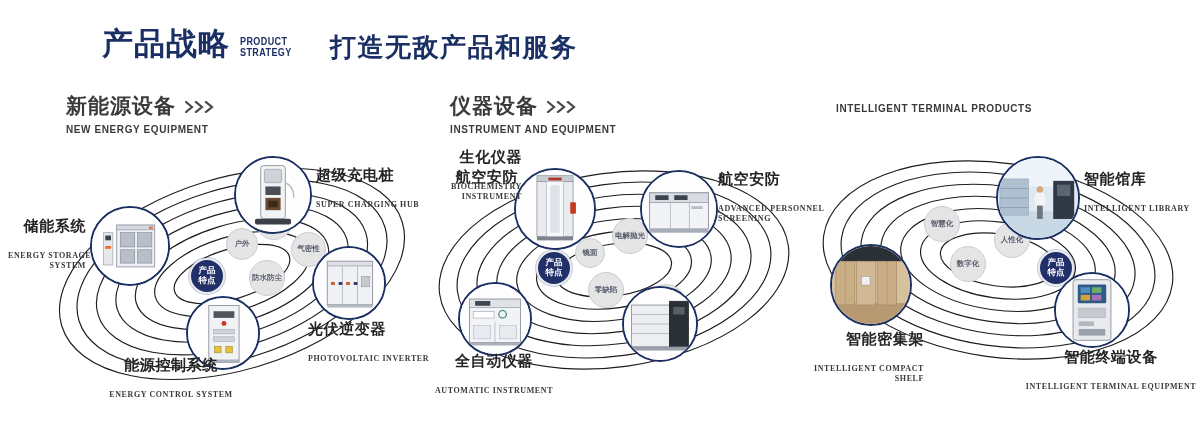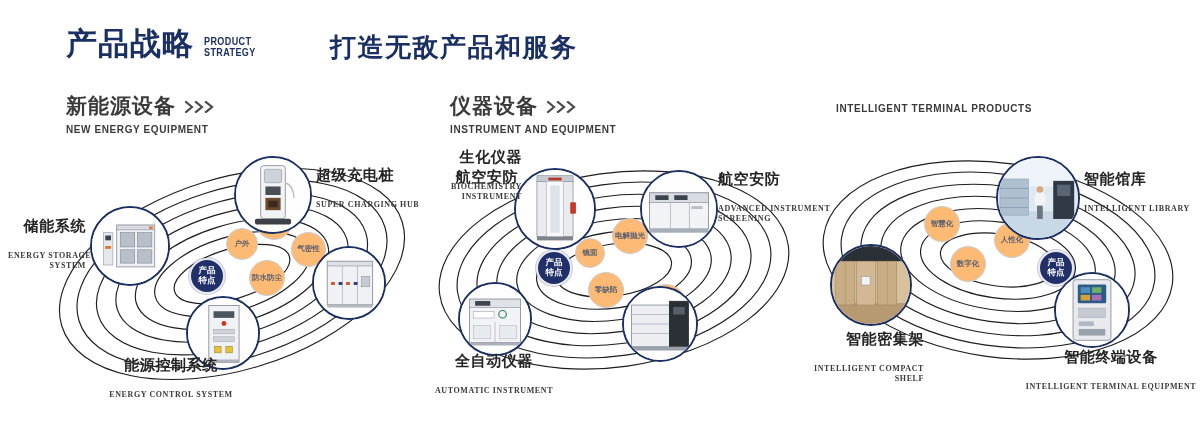--- a/index.html
+++ b/index.html
@@ -8,21 +8,21 @@
     background:#ffffff;
     font-family:"Liberation Sans","DejaVu Sans",sans-serif;
     overflow:hidden;position:relative;
   }
   #stage{position:relative;width:1200px;height:422px;}
 
   
   .masthead{position:absolute;left:66px;top:28px;display:flex;align-items:flex-end;}
   .mh-cn{
     font-size:31px;font-weight:bold;color:#1a2f63;letter-spacing:1px;
-    line-height:1;font-family:"DejaVu Sans","Liberation Sans",sans-serif;
+    line-height:1;font-family:"DejaVu Sans","Liberation Sans",sans-serif;margin-left:36px;
   }
   .mh-en{
     margin-left:10px;margin-bottom:1px;color:#1a2f63;font-weight:bold;
     font-size:11px;line-height:11px;letter-spacing:0.5px;
     transform:scaleX(0.82);transform-origin:left bottom;
   }
   .mh-en div{white-space:nowrap;}
   .mh-slogan{
     position:absolute;left:330px;top:34px;
     font-size:26px;font-weight:bold;color:#1a2f63;letter-spacing:1.5px;
@@ -66,21 +66,21 @@
   .plabel .en{
     font-size:8px;font-weight:bold;color:#3a3a3a;letter-spacing:0.6px;
     line-height:1.25;margin-top:16px;font-family:Liberation Serif, serif;
   }
   .plabel.right{text-align:right;}
   .plabel.center{text-align:center;}
 
   
   .feat{
     position:absolute;border-radius:50%;
-    border:1px solid #c9ccd4;background:#fdba74;
+    border:1px solid #c9ccd4;background:#e5e5e5;
     display:flex;align-items:center;justify-content:center;
     color:#5b6070;text-align:center;line-height:1.12;
     font-size:7.5px;font-weight:bold;box-sizing:border-box;
     font-family:"DejaVu Sans","Liberation Sans",sans-serif;
   }
   .core{
     position:absolute;border-radius:50%;
     background:#22306a;border:2px solid #e9ebf1;
     display:flex;align-items:center;justify-content:center;
     color:#ffffff;text-align:center;line-height:1.15;
@@ -207,20 +207,24 @@
         <line x1="30" y1="19" x2="30" y2="60" stroke="#a9afba" stroke-width="0.8"></line>
         <line x1="46" y1="19" x2="46" y2="60" stroke="#a9afba" stroke-width="0.8"></line>
         <rect x="18" y="36" width="4" height="3" fill="#d0521f"></rect>
         <rect x="26" y="36" width="4" height="3" fill="#2b3a6b"></rect>
         <rect x="34" y="36" width="4" height="3" fill="#d0521f"></rect>
         <rect x="42" y="36" width="4" height="3" fill="#2b3a6b"></rect>
         <rect x="50" y="30" width="9" height="11" fill="#c6cad1" stroke="#868c97" stroke-width="0.5"></rect>
         <rect x="14" y="60" width="48" height="3" fill="#b5bac2"></rect>
       </svg>
     </div>
+    <div class="plabel" style="left:268px;top:172px;width:150px;">
+      <div class="cn">光伏逆变器</div>
+      <div class="en">PHOTOVOLTAIC INVERTER</div>
+    </div>
 
     <div class="node" style="left:146px;top:146px;width:74px;height:74px;">
       <svg class="art" viewBox="0 0 74 74">
         <rect x="0" y="0" width="74" height="74" fill="#fefefe"></rect>
         <rect x="22" y="8" width="32" height="60" fill="#f1f2f5" stroke="#868c97" stroke-width="0.9"></rect>
         <rect x="27" y="14" width="22" height="7" fill="#4e545d"></rect>
         <circle cx="38" cy="27" r="2.6" fill="#c9391e"></circle>
         <rect x="27" y="33" width="22" height="5" fill="#cfd3d9" stroke="#9aa0aa" stroke-width="0.5"></rect>
         <rect x="27" y="41" width="22" height="5" fill="#cfd3d9" stroke="#9aa0aa" stroke-width="0.5"></rect>
         <rect x="28" y="51" width="7" height="7" fill="#e5c23a" stroke="#8a7a20" stroke-width="0.5"></rect>
@@ -291,21 +295,21 @@
         <rect x="34" y="24.5" width="14" height="5" fill="#3d434c"></rect>
         <line x1="30" y1="32" x2="30" y2="60" stroke="#acb2bb" stroke-width="0.8"></line>
         <line x1="50" y1="32" x2="50" y2="60" stroke="#acb2bb" stroke-width="0.8"></line>
         <rect x="52" y="36" width="12" height="3" fill="#b9bec6"></rect>
         <rect x="8" y="60" width="62" height="4" fill="#a8aeb7"></rect>
       </svg>
     </div>
     <div class="plabel" style="left:300px;top:22px;width:110px;">
       <div class="cn">航空安防</div>
       <div class="en">
-        <div>ADVANCED INSTRUMENT</div>
+        <div>ADVANCED PERSONNEL</div>
         <div>SCREENING</div>
       </div>
     </div>
 
     <div class="node" style="left:40px;top:132px;width:74px;height:74px;">
       <svg class="art" viewBox="0 0 74 74">
         <rect x="0" y="0" width="74" height="74" fill="#fefefe"></rect>
         <rect x="10" y="16" width="54" height="46" fill="#f2f3f6" stroke="#868c97" stroke-width="0.9"></rect>
         <rect x="10" y="16" width="54" height="9" fill="#dfe2e7" stroke="#868c97" stroke-width="0.6"></rect>
         <rect x="16" y="18" width="16" height="5" fill="#40464f"></rect>

